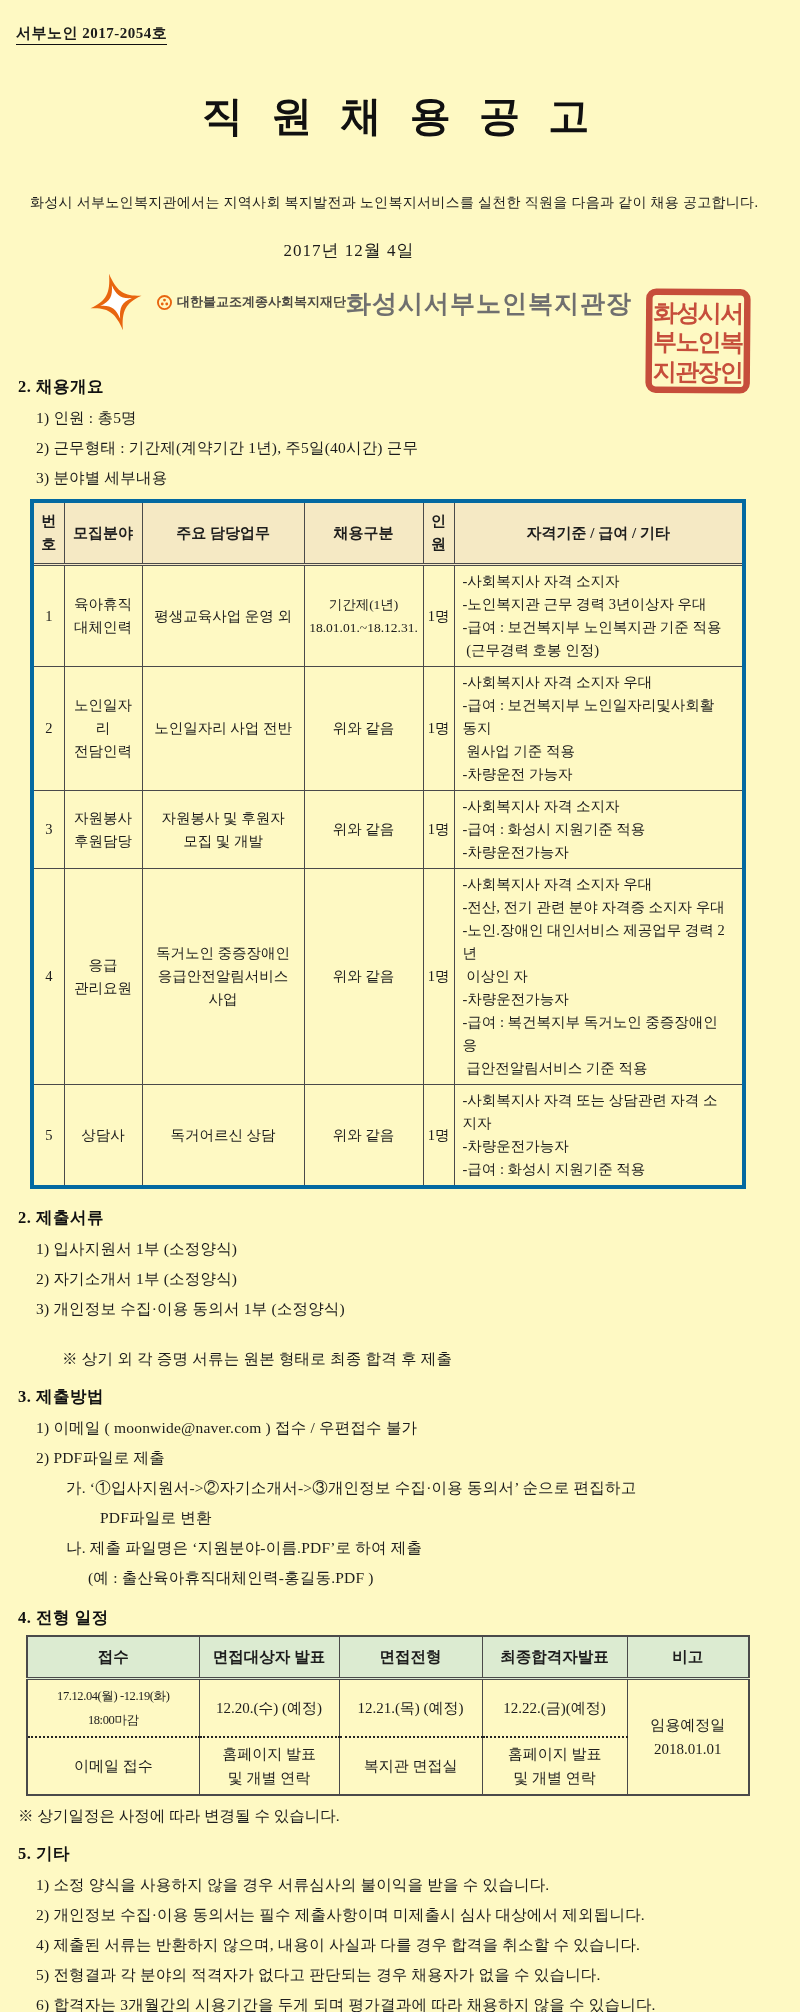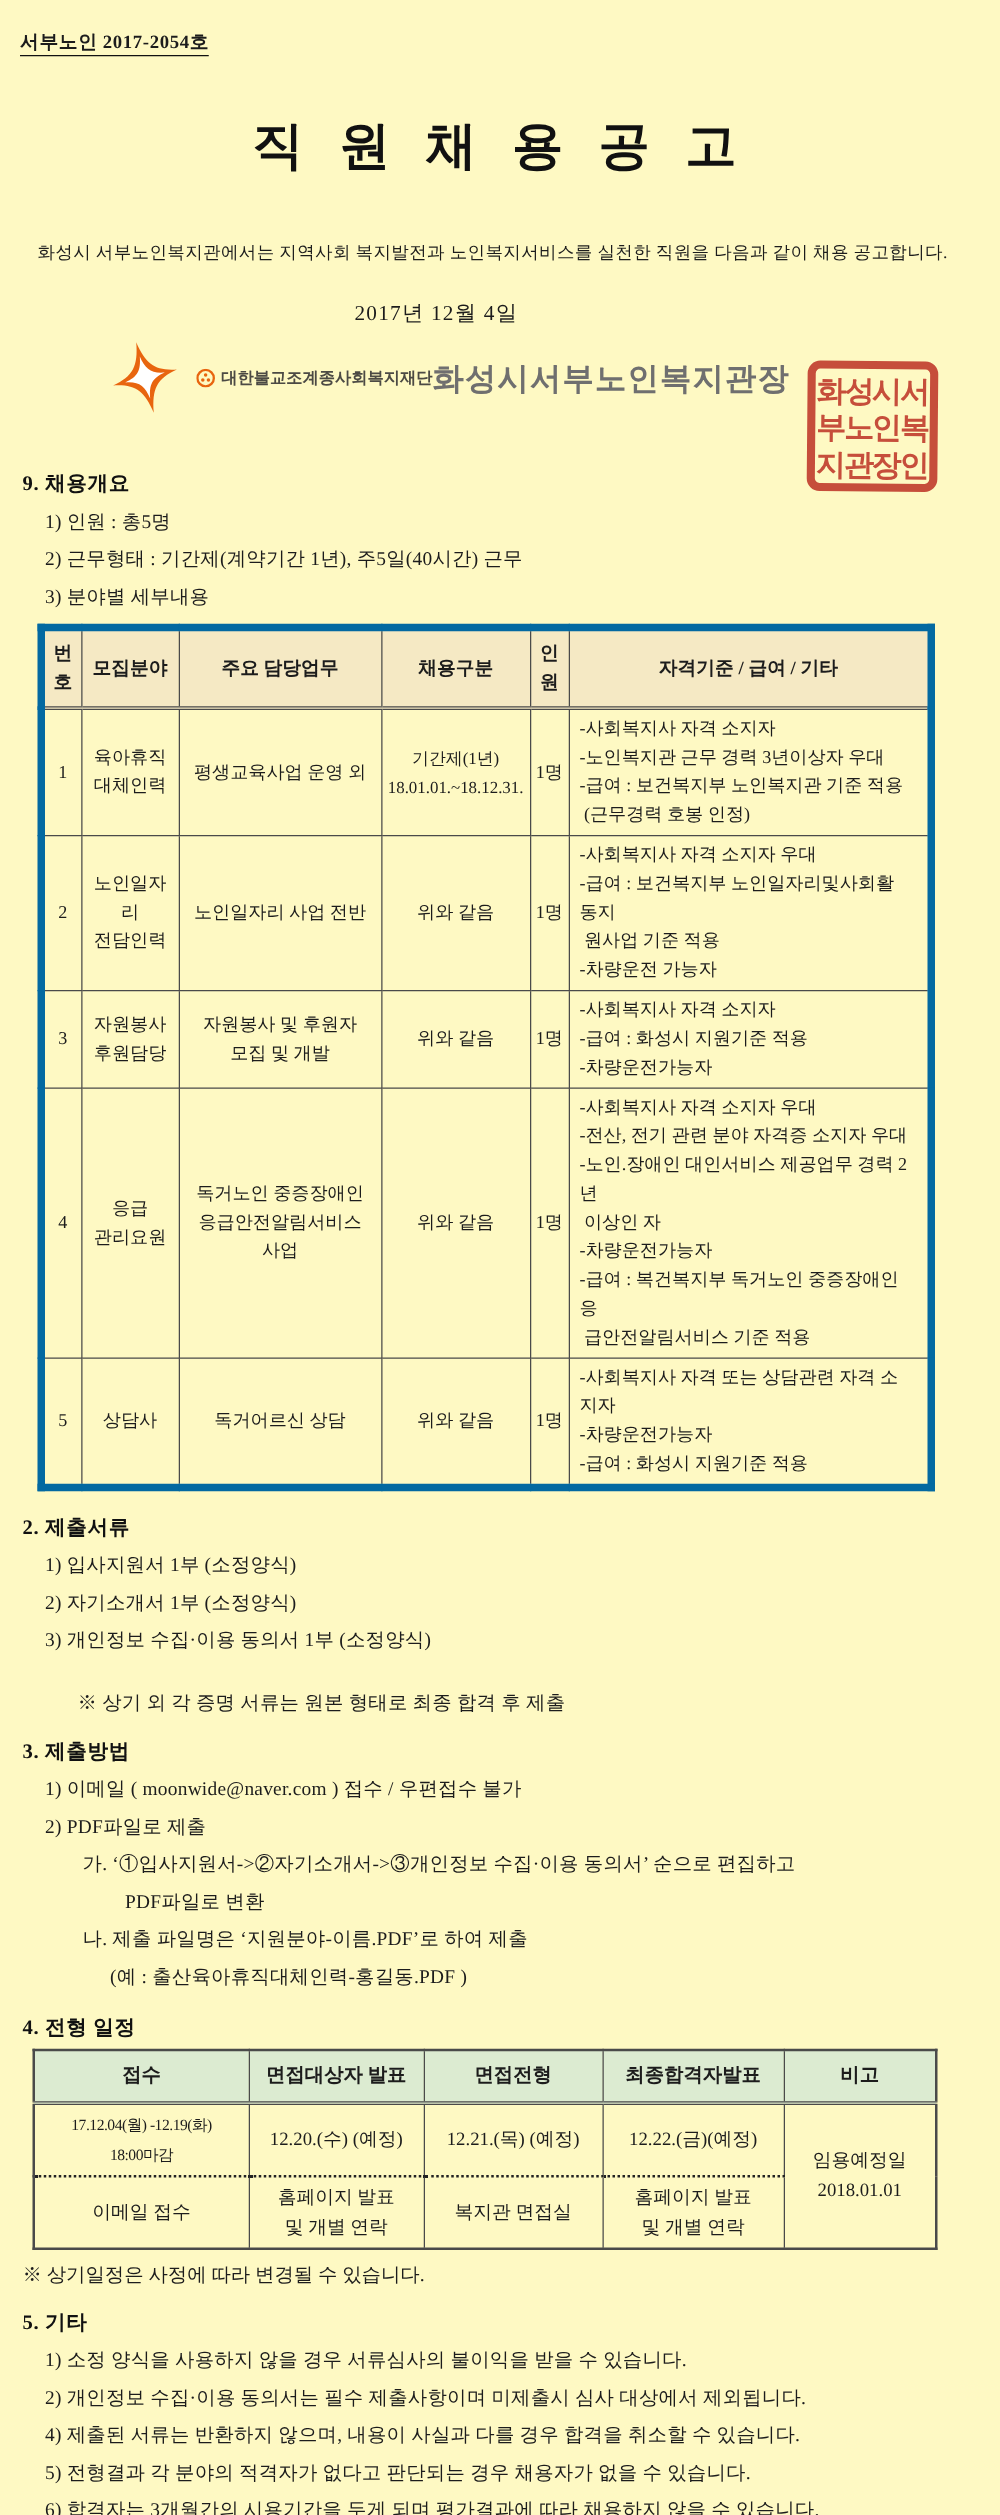--- a/index.html
+++ b/index.html
@@ -89,21 +89,21 @@
   .item.ind-b  { margin-left:100px; }
   .item.ind-c  { margin-left:88px; }
 
   
   table { border-collapse:collapse; }
   .recruit-table {
     margin:6px 0 0 30px;
     width:712px;
     table-layout:fixed;
     font-size:14.5px;
-    border:6px solid #0369a1;
+    border:4px solid #0369a1;
   }
   .recruit-table th, .recruit-table td {
     border:1px solid #4a4a4a;
     vertical-align:middle;
     line-height:23px;
     padding:4px 3px;
   }
   .recruit-table thead th {
     background:#f5e9c4;
     font-weight:bold; font-size:15px;
@@ -206,21 +206,21 @@
         <text x="64.5" y="62">인</text>
         <text x="87" y="62">복</text>
       <text x="20" y="92">지</text>
         <text x="42.5" y="92">관</text>
         <text x="64.5" y="92">장</text>
         <text x="87" y="92">인</text>
     </g>
   </svg>
 
   
-  <div class="sec-heading mt-s1">9. 채용개요</div>
+  <div class="sec-heading mt-s1">2. 채용개요</div>
   <div class="item">1) 인원 : 총5명</div>
   <div class="item">2) 근무형태 : 기간제(계약기간 1년), 주5일(40시간) 근무</div>
   <div class="item">3) 분야별 세부내용</div>
 
   <table class="recruit-table">
     <colgroup>
       <col class="col-num">
         <col class="col-field">
         <col class="col-duty">
       <col class="col-type">

